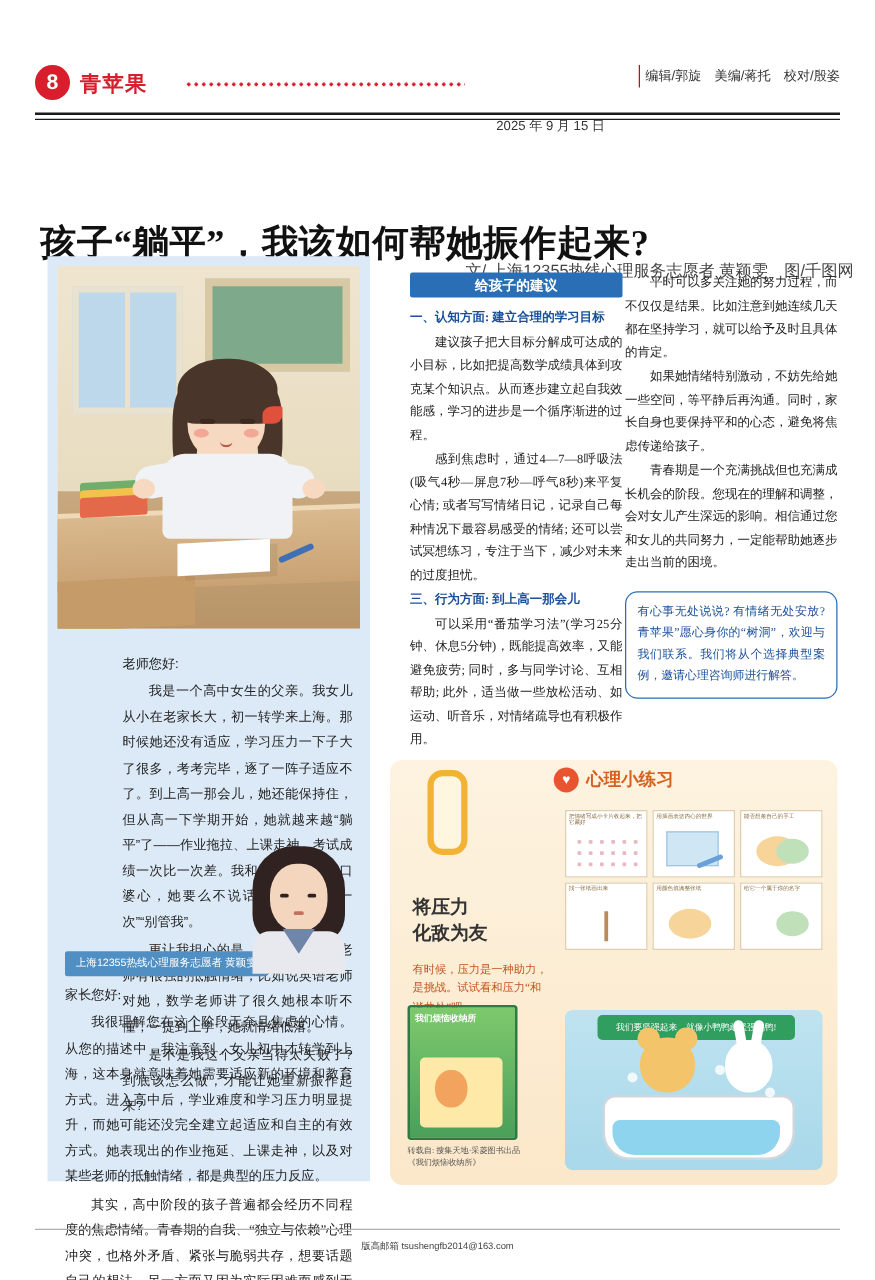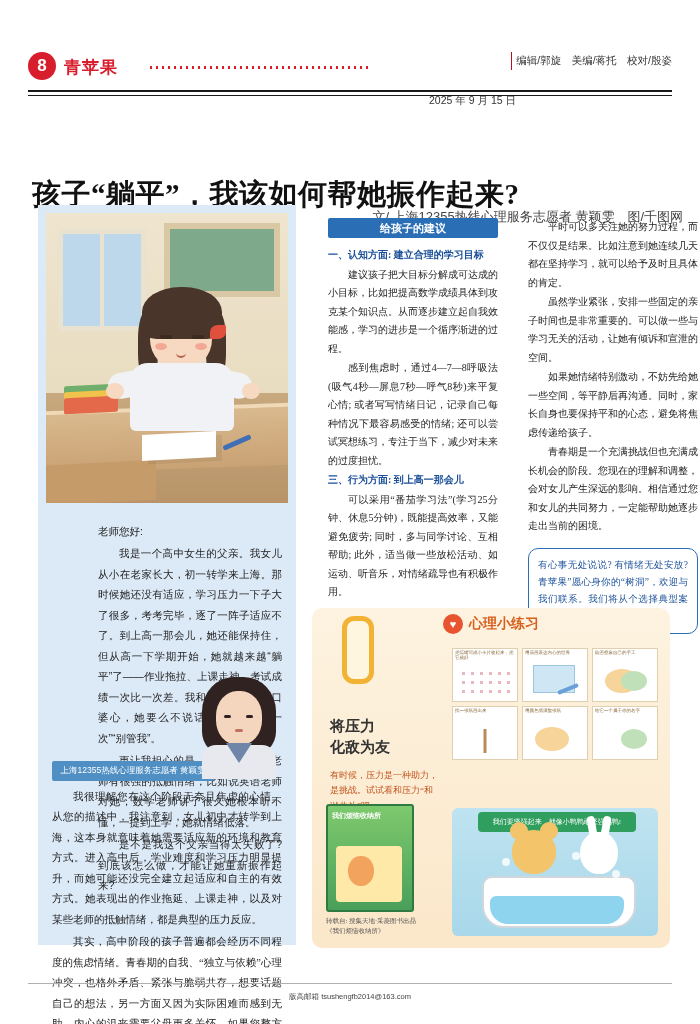--- a/index.html
+++ b/index.html
@@ -49,21 +49,21 @@
     position: absolute;
     left: 120px; top: 14px;
     right: 300px;
     height: 3px;
     background-image: radial-gradient(circle, #d81e2c 1.2px, transparent 1.4px);
     background-size: 6px 3px;
     background-repeat: repeat-x;
   }
   .issue-date {
     position: absolute;
-    right: 156px; top: 2px;
+    right: 188px; top: 2px;
     font-size: 10.5px;
     color: #333;
     white-space: nowrap;
     margin-top: 40px;
   }
   .vert-sep {
     position: absolute;
     right: 160px; top: 0px;
     width: 1px; height: 18px;
     background: #b90f1e;
@@ -286,21 +286,21 @@
   .letter2 p.noindent { text-indent: 0; }
 
   
   .col-mid {
     position: absolute;
     left: 328px; top: 218px;
     width: 170px;
   }
   .col-right {
     position: absolute;
-    left: 528px; top: 218px;
+    left: 500px; top: 218px;
     width: 170px;
   }
   .blue-banner {
     background: #2a6fb5;
     color: #fff;
     font-size: 11px;
     font-weight: bold;
     height: 20px;
     display: flex; align-items: center; justify-content: center;
     border-radius: 2px;
@@ -537,20 +537,21 @@
         <div class="a-face"></div>
         <div class="a-eye-l"></div>
           <div class="a-eye-r"></div>
         <div class="a-mouth"></div>
         <div class="a-body"></div>
         <div class="a-collar"></div>
       </div>
     </div>
 
     <div class="letter2">
+      <p class="noindent">家长您好:</p>
       <p>我很理解您在这个阶段无奈且焦虑的心情。从您的描述中，我注意到，女儿初中才转学到上海，这本身就意味着她需要适应新的环境和教育方式。进入高中后，学业难度和学习压力明显提升，而她可能还没完全建立起适应和自主的有效方式。她表现出的作业拖延、上课走神，以及对某些老师的抵触情绪，都是典型的压力反应。</p>
       <p>其实，高中阶段的孩子普遍都会经历不同程度的焦虑情绪。青春期的自我、“独立与依赖”心理冲突，也格外矛盾、紧张与脆弱共存，想要话题自己的想法，另一方面又因为实际困难而感到无助，内心的沮丧需要父母更多关怀。如果您整方面的父母需要更多的扶我的理解与支持，很容易让孩子选择用“躺平”来保护自己。</p>
     </div>
   </div>
 
   <div class="col-mid">
     <div class="blue-banner">给孩子的建议</div>
     <div class="body-text">
       <p class="sub">一、认知方面: 建立合理的学习目标</p>
       <p>建议孩子把大目标分解成可达成的小目标，比如把提高数学成绩具体到攻克某个知识点。从而逐步建立起自我效能感，学习的进步是一个循序渐进的过程。</p>
@@ -561,21 +562,20 @@
 
     <div class="blue-banner" style="margin-top:14px;">给家长的建议</div>
     <div class="body-text">
       <p>当女儿表现出情绪时，先接纳她的感受，比如可以说“听起来这件事让你很难受”，而不是立即给出建议。</p>
     </div>
   </div>
 
   <div class="col-right">
     <div class="body-text">
       <p>平时可以多关注她的努力过程，而不仅仅是结果。比如注意到她连续几天都在坚持学习，就可以给予及时且具体的肯定。</p>
-      <p>虽然学业紧张，安排一些固定的亲子时间也是非常重要的。可以做一些与学习无关的活动，让她有倾诉和宣泄的空间。</p>
       <p>如果她情绪特别激动，不妨先给她一些空间，等平静后再沟通。同时，家长自身也要保持平和的心态，避免将焦虑传递给孩子。</p>
       <p>青春期是一个充满挑战但也充满成长机会的阶段。您现在的理解和调整，会对女儿产生深远的影响。相信通过您和女儿的共同努力，一定能帮助她逐步走出当前的困境。</p>
     </div>
     <div class="tip-box">有心事无处说说? 有情绪无处安放? 青苹果”愿心身你的“树洞”，欢迎与我们联系。我们将从个选择典型案例，邀请心理咨询师进行解答。</div>
   </div>
 
   <div class="exercise">
     <div class="clip"></div>
     <div class="ex-title-wrap">
       <div class="heart-badge">♥</div>

